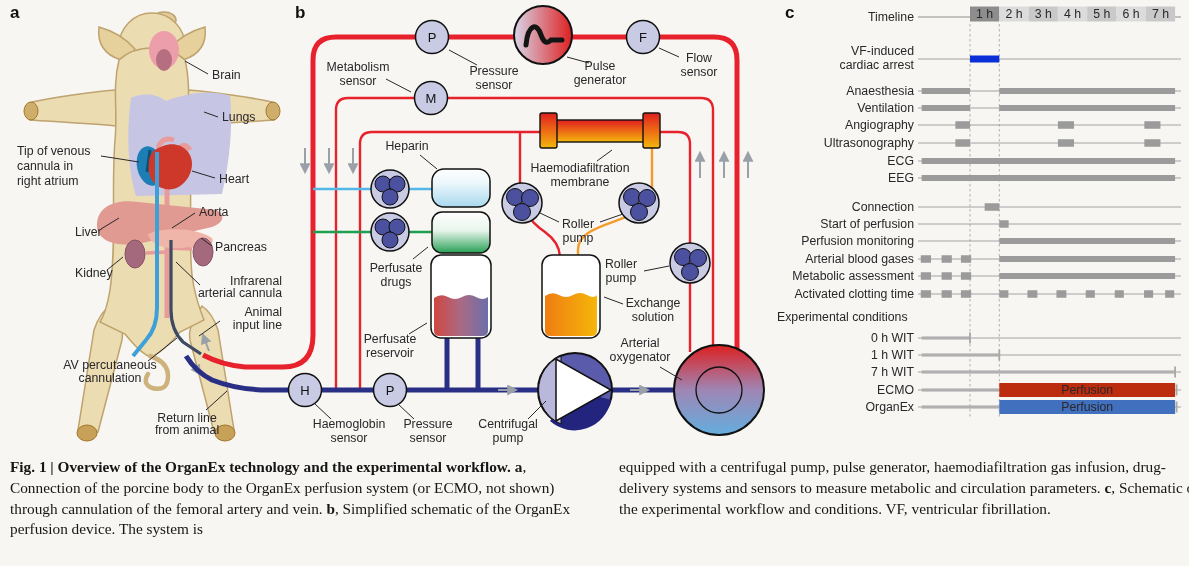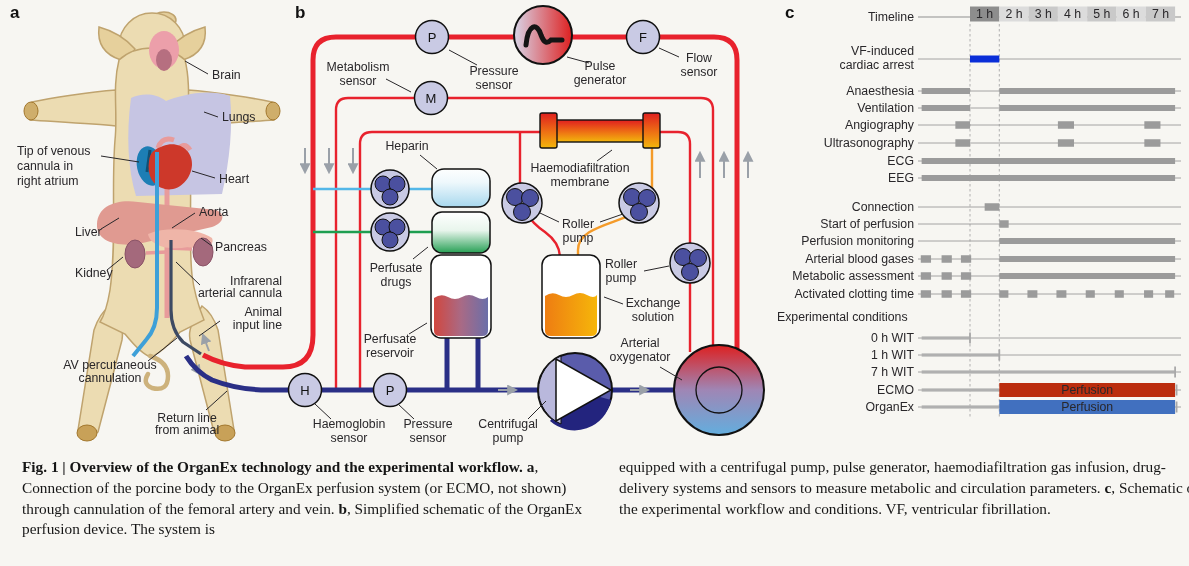--- a/index.html
+++ b/index.html
@@ -4,21 +4,21 @@
 <style>
   html,body{margin:0;padding:0;}
   body{background:#f7f6f2;font-family:"Liberation Sans",sans-serif;}
   #fig{position:relative;width:1189px;height:566px;background:#f7f6f2;overflow:hidden;}
   #art{position:absolute;left:0;top:0;}
   .lbl{font-family:"Liberation Sans",sans-serif;font-size:12.3px;fill:#29272a;}
   .plet{font-family:"Liberation Sans",sans-serif;font-size:17px;font-weight:bold;fill:#111;}
   .sens{font-family:"Liberation Sans",sans-serif;font-size:13px;fill:#111;}
   .cap{position:absolute;top:457px;font-family:"Liberation Serif",serif;font-size:15.3px;line-height:20.8px;color:#151515;}
   .cap b{font-weight:bold;}
-  #cap-left{left:22px;width:577px;}
+  #cap-left{left:10px;width:577px;}
   #cap-right{left:619px;width:584px;}
 </style>
 </head>
 <body>
 
 <div id="fig">
 <svg id="art" width="1189" height="450" viewBox="0 0 1189 450">
   <defs>
     <linearGradient id="gPulse" x1="0" y1="0" x2="1" y2="0">
       <stop offset="0" stop-color="#d8d5e8"></stop>

